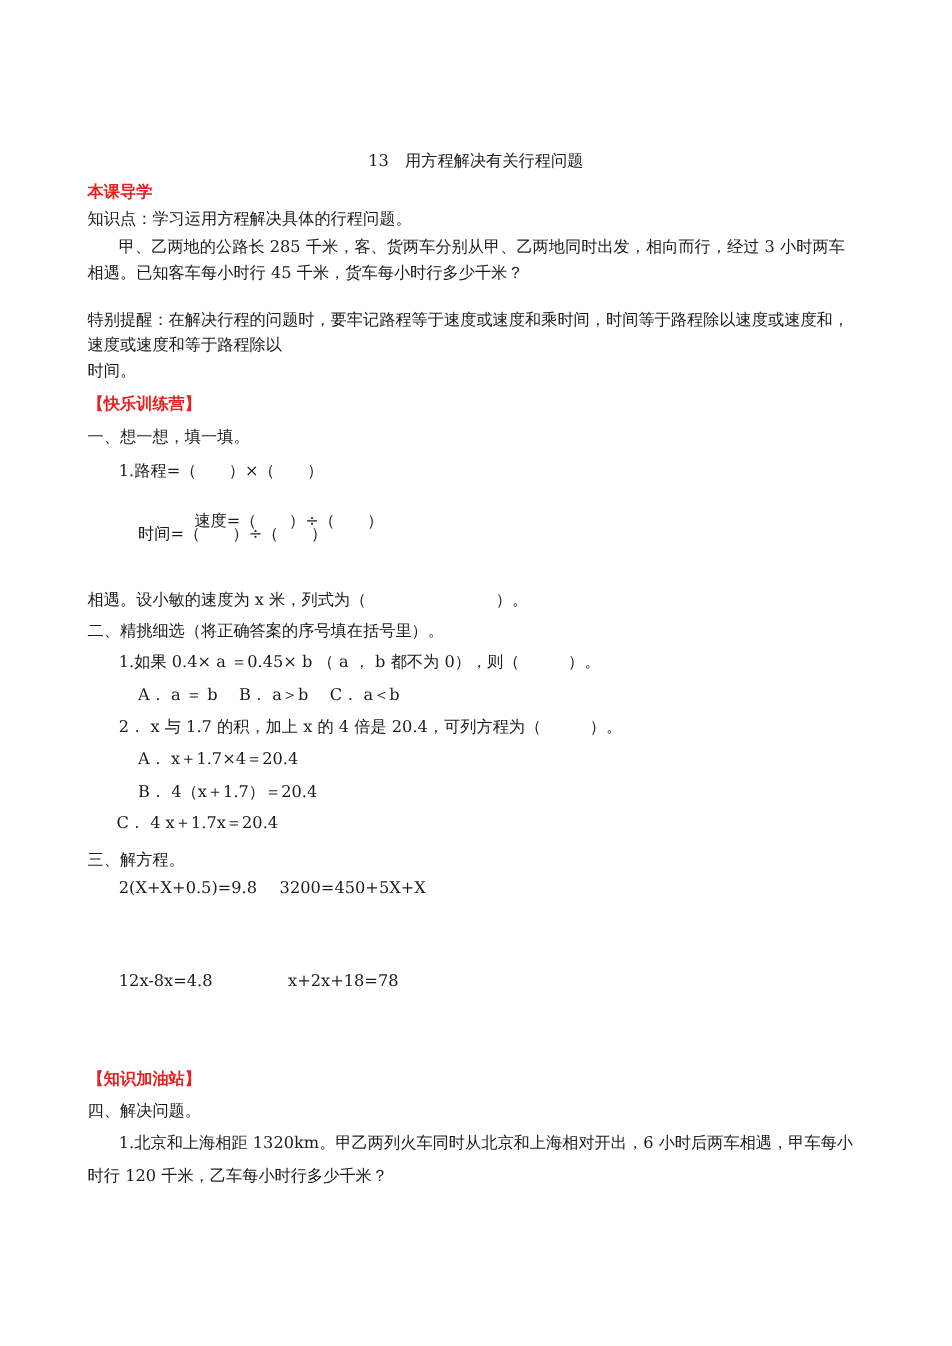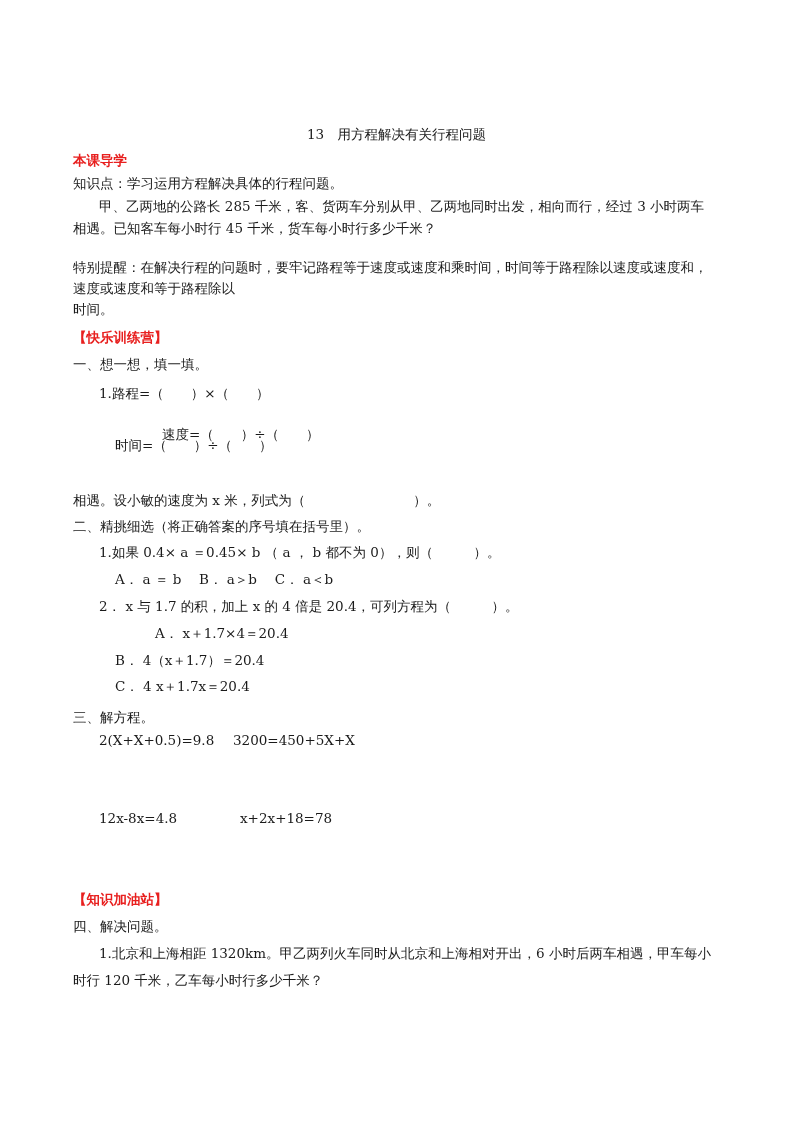--- a/index.html
+++ b/index.html
@@ -38,23 +38,23 @@
   <div class="line" style="left:73px; top:355px;">一、想一想，填一填。</div>
   <div class="line" style="left:99px; top:384px;">1.路程=（　　）×（　　）</div>
   <div class="line" style="left:115px; top:425px;margin-left:47px;">速度=（　　）÷（　　）</div>
   <div class="line" style="left:115px; top:436px;">时间=（　　）÷（　　）</div>
   <div class="line" style="left:73px; top:491px;">相遇。设小敏的速度为 x 米，列式为（　　　　　　　　）。</div>
 
   <div class="line" style="left:73px; top:517px;">二、精挑细选（将正确答案的序号填在括号里）。</div>
   <div class="line" style="left:99px; top:543px;">1.如果 0.4× a ＝0.45× b （ a ， b 都不为 0），则（　　　）。</div>
   <div class="line" style="left:115px; top:570px;">A． a ＝ b　 B． a＞b　 C． a＜b</div>
   <div class="line" style="left:99px; top:597px;">2． x 与 1.7 的积，加上 x 的 4 倍是 20.4，可列方程为（　　　）。</div>
-  <div class="line" style="left:115px; top:624px;margin-left:40px;">A． x＋1.7×4＝20.4</div>
+  <div class="line" style="left:115px; top:624px;">A． x＋1.7×4＝20.4</div>
   <div class="line" style="left:115px; top:651px;">B． 4（x＋1.7）＝20.4</div>
-  <div class="line" style="left:115px; top:677px;">C． 4 x＋1.7x＝20.4</div>
+  <div class="line" style="left:97px; top:677px;">C． 4 x＋1.7x＝20.4</div>
 
   <div class="line" style="left:73px; top:708px;">三、解方程。</div>
   <div class="line" style="left:99px; top:731px;">2(X+X+0.5)=9.8</div>
   <div class="line" style="left:233px; top:731px;">3200=450+5X+X</div>
   <div class="line" style="left:99px; top:809px;">12x-8x=4.8</div>
   <div class="line" style="left:240px; top:809px;">x+2x+18=78</div>
 
   <div class="line red" style="left:73px; top:890px;">【知识加油站】</div>
   <div class="line" style="left:73px; top:917px;">四、解决问题。</div>
   <div class="line" style="left:99px; top:944px;">1.北京和上海相距 1320km。甲乙两列火车同时从北京和上海相对开出，6 小时后两车相遇，甲车每小</div>

